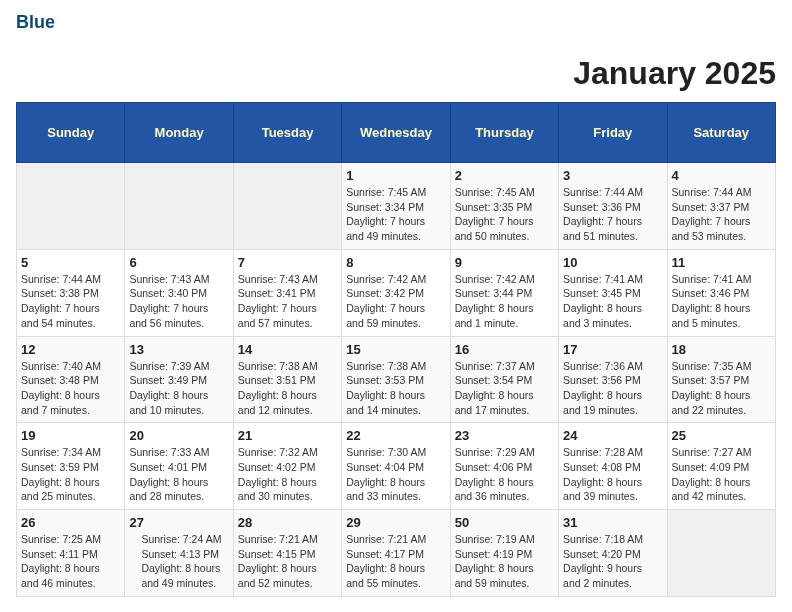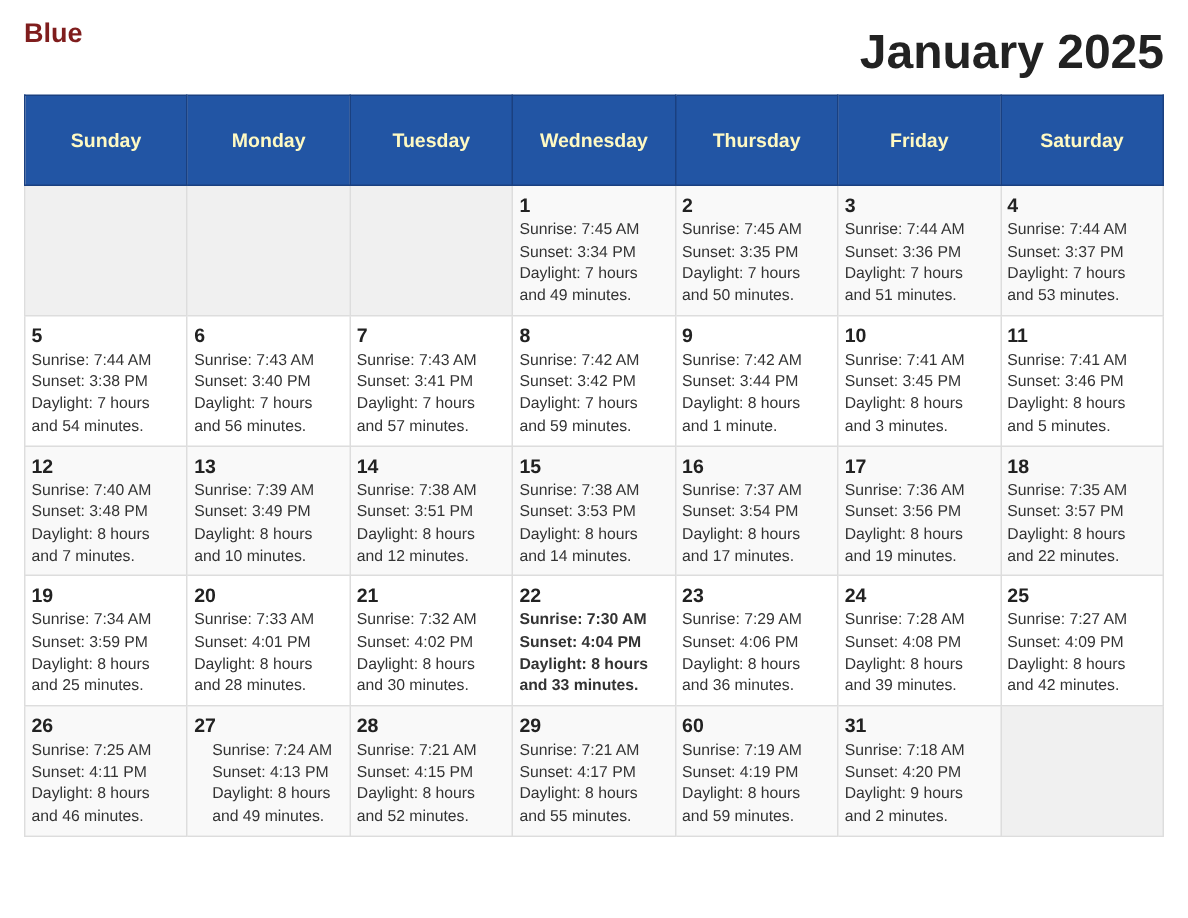--- a/index.html
+++ b/index.html
@@ -20,20 +20,21 @@
       display: flex;
       flex-direction: column;
       align-items: flex-start;
     }
     .logo-top {
       display: flex;
       align-items: center;
     }
     .title-block {
       text-align: center;
+      margin-top: 39px;
     }
     .title-block h1 {
       font-size: 32px;
       font-weight: bold;
       color: #222;
     }
     .title-block h2 {
       font-size: 16px;
       color: #444;
       font-weight: normal;
@@ -81,21 +82,21 @@
     }
     .empty-cell {
       background: #f0f0f0 !important;
     }
   </style>
 </head>
 <body>
 
 <div class="header">
   <div class="logo">
-    <span style="font-size:18px;font-weight:bold;color:#7f1d1d;margin-top:-4px;">Blue</span>
+    <span style="font-size:18px;font-weight:bold;color:#0c4a6e;margin-top:-4px;">Blue</span>
   </div>
   <div class="title-block">
     <h1>January 2025</h1>
   </div>
 </div>
 
 <table class="calendar">
   <thead>
     <tr>
     <th>Sunday</th>
@@ -260,21 +261,21 @@
         </td>
         <td>
           <span class="day-num">21</span>
           <div class="day-info" style="white-space: pre-line;">Sunrise: 7:32 AM
 Sunset: 4:02 PM
 Daylight: 8 hours
 and 30 minutes.</div>
         </td>
         <td>
           <span class="day-num">22</span>
-          <div class="day-info" style="white-space: pre-line; font-weight: bold;">Sunrise: 7:30 AM
+          <div class="day-info" style="white-space: pre-line;">Sunrise: 7:30 AM
 Sunset: 4:04 PM
 Daylight: 8 hours
 and 33 minutes.</div>
         </td>
         <td>
           <span class="day-num">23</span>
           <div class="day-info" style="white-space: pre-line;">Sunrise: 7:29 AM
 Sunset: 4:06 PM
 Daylight: 8 hours
 and 36 minutes.</div>
@@ -317,21 +318,21 @@
 and 52 minutes.</div>
         </td>
         <td>
           <span class="day-num">29</span>
           <div class="day-info" style="white-space: pre-line;">Sunrise: 7:21 AM
 Sunset: 4:17 PM
 Daylight: 8 hours
 and 55 minutes.</div>
         </td>
         <td>
-          <span class="day-num">60</span>
+          <span class="day-num">50</span>
           <div class="day-info" style="white-space: pre-line;">Sunrise: 7:19 AM
 Sunset: 4:19 PM
 Daylight: 8 hours
 and 59 minutes.</div>
         </td>
         <td>
           <span class="day-num">31</span>
           <div class="day-info" style="white-space: pre-line;">Sunrise: 7:18 AM
 Sunset: 4:20 PM
 Daylight: 9 hours

